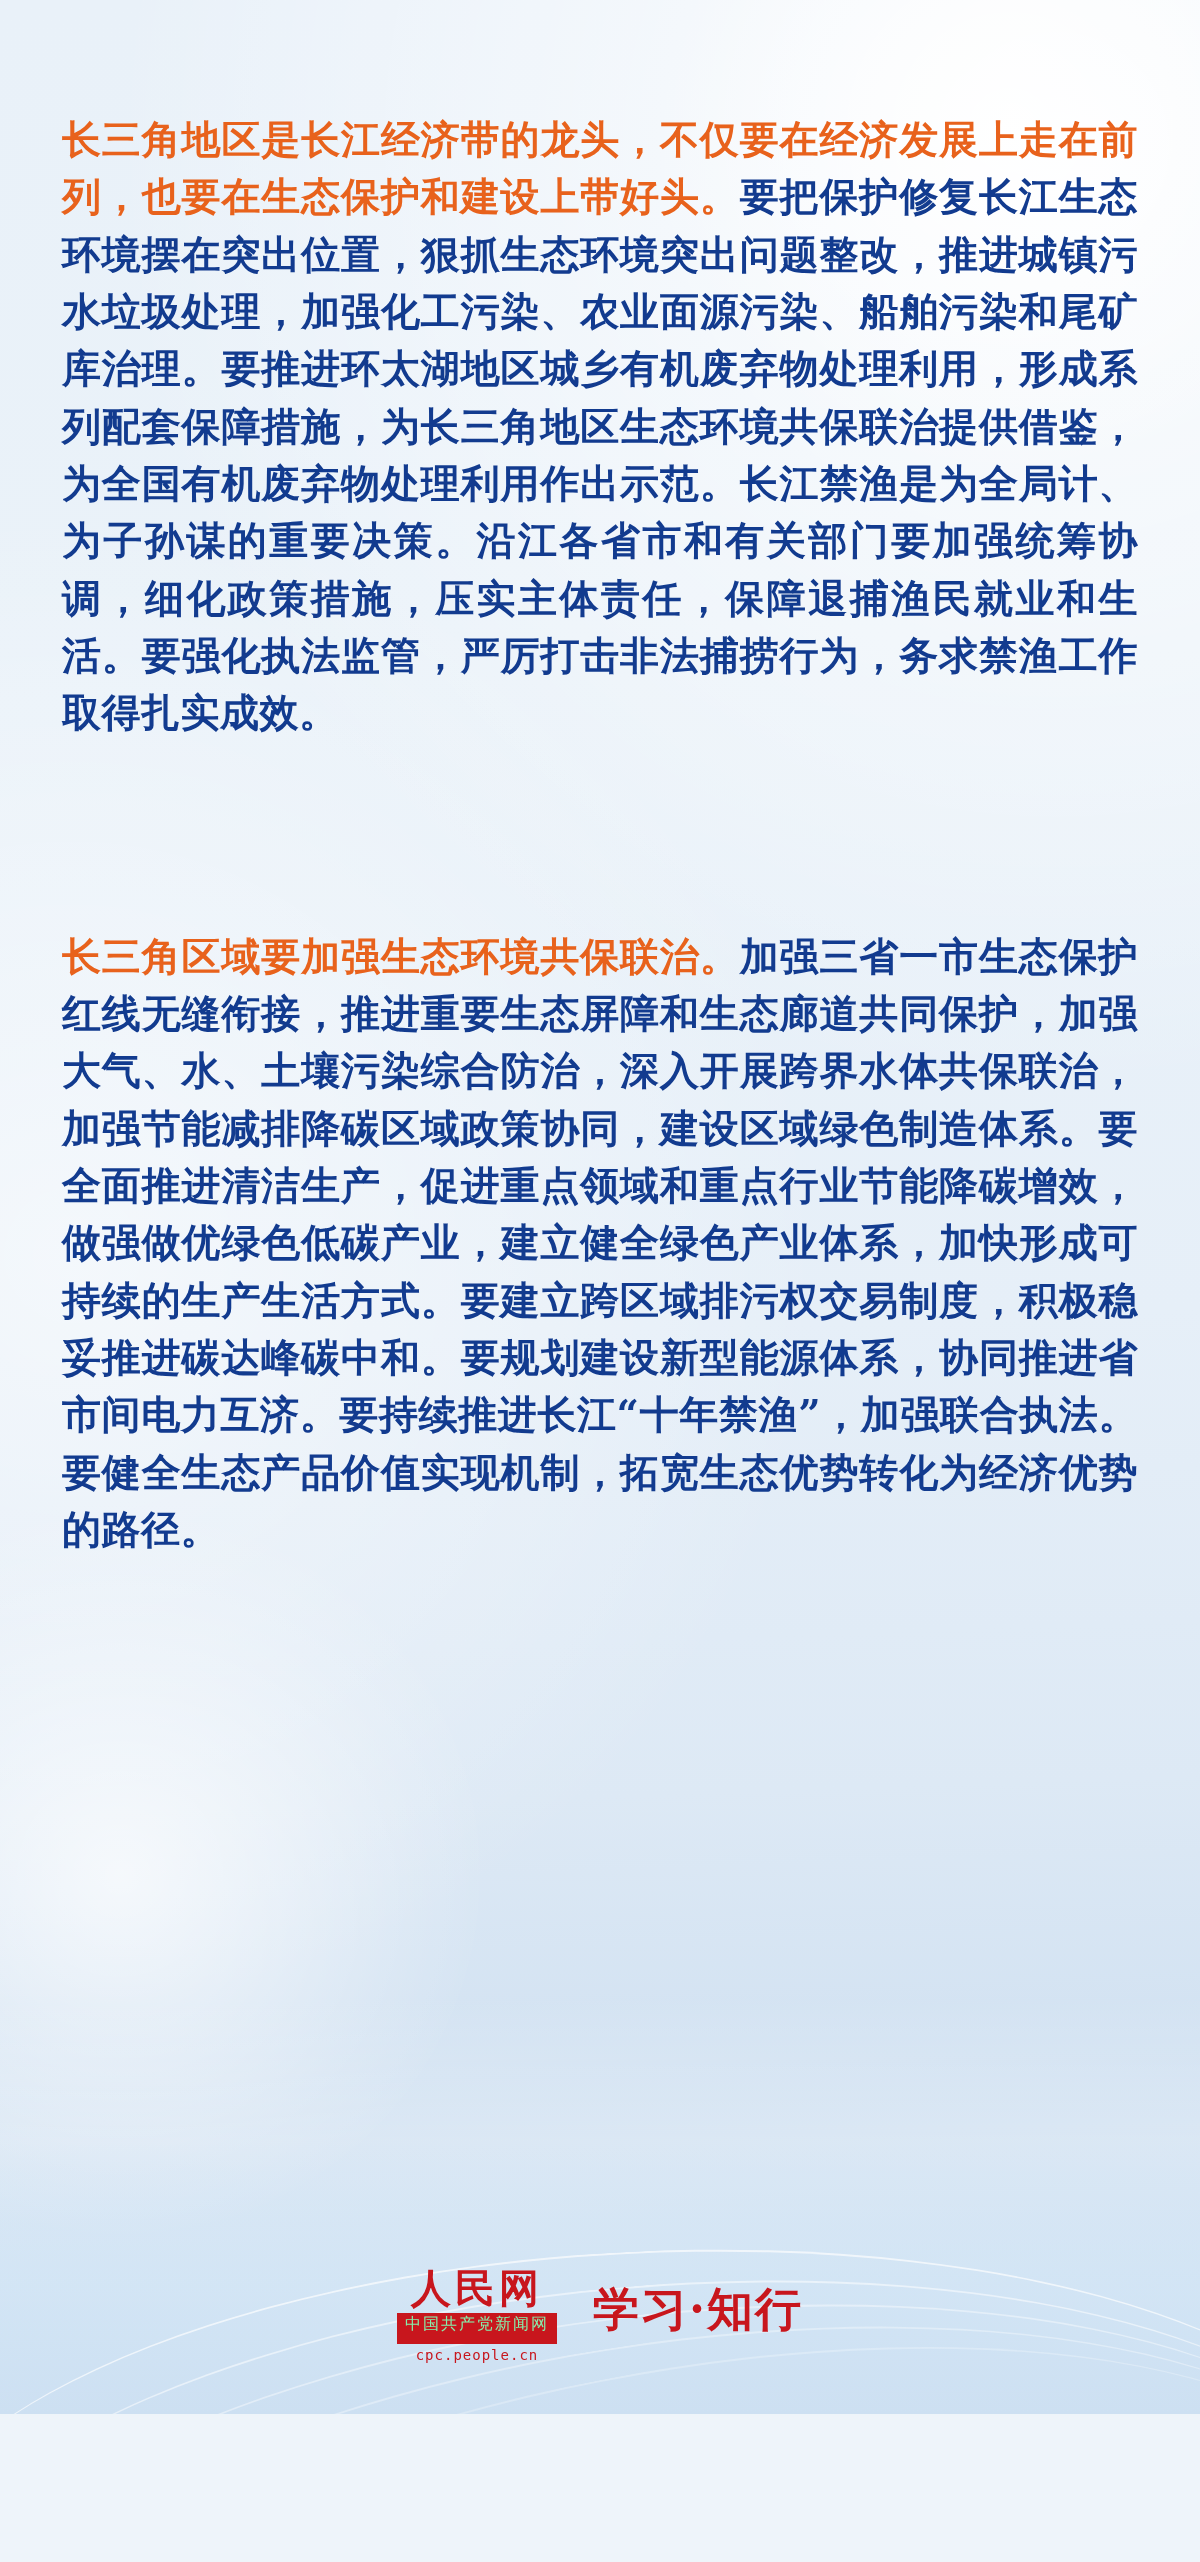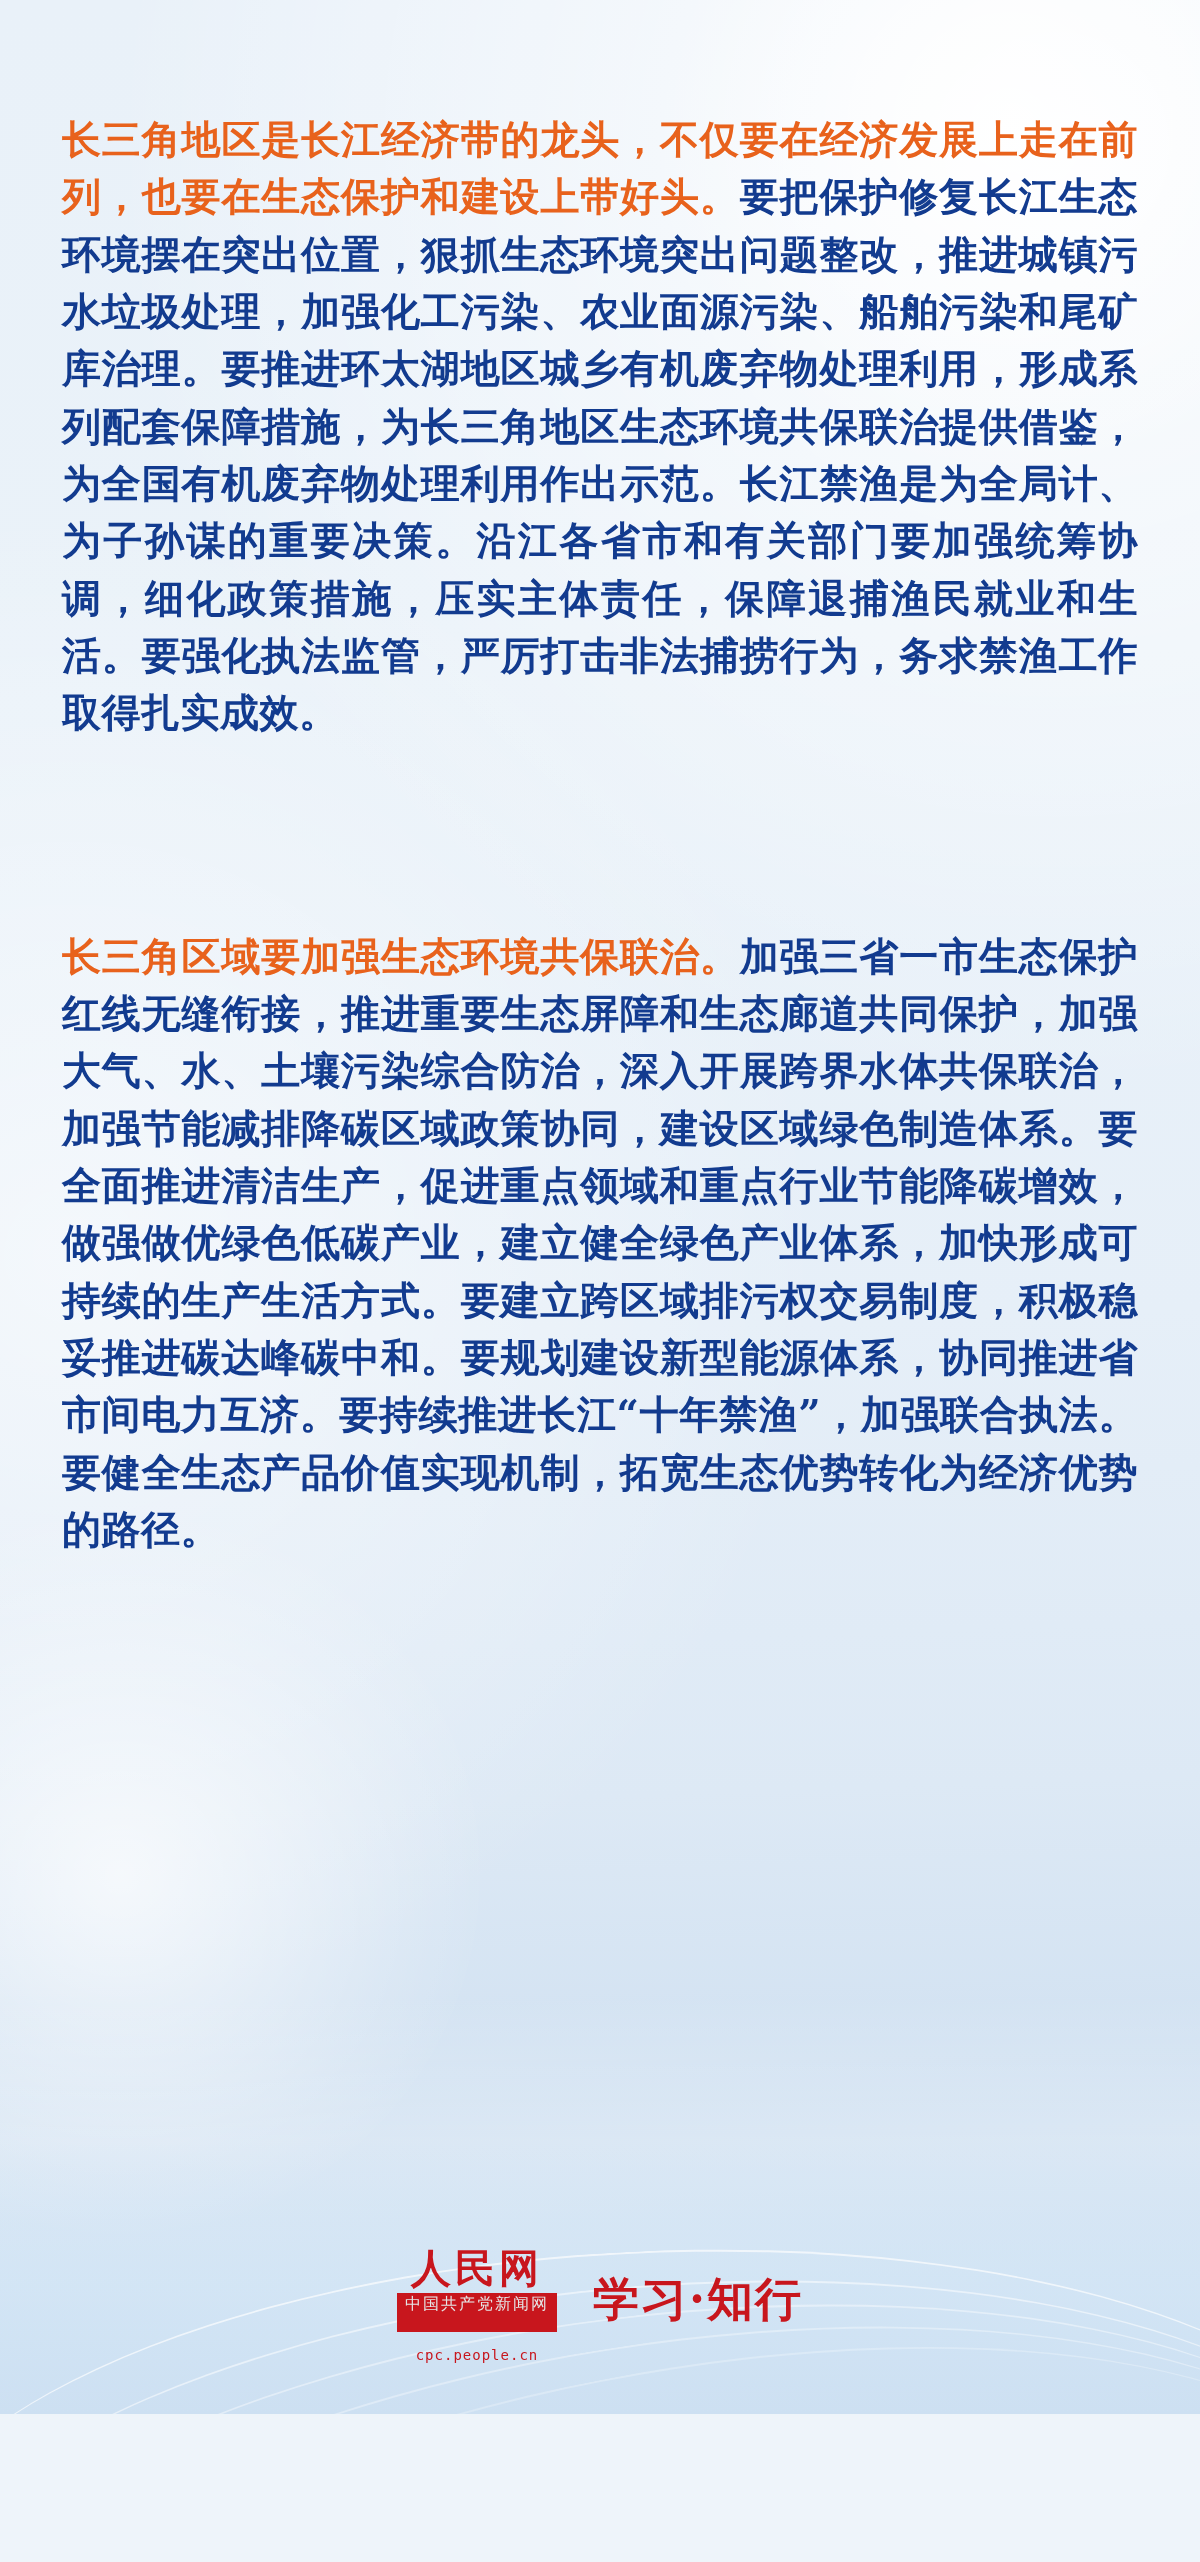--- a/index.html
+++ b/index.html
@@ -132,29 +132,29 @@
   .people-logo .cn {
     font-family: "DejaVu Serif", "Liberation Serif", serif;
     font-weight: bold;
     font-size: 40px;
     color: #c8161d;
     letter-spacing: 4px;
   }
   .people-logo .bar {
     margin-top: 5px;
     background: #c8161d;
-    color: #e5e5e5;
+    color: #86efac;
     font-family: "DejaVu Sans", "Liberation Sans", sans-serif;
     font-size: 16px;
     letter-spacing: 2px;
-    padding: 3px 8px 20px;
+    padding: 3px 8px 12px;
     white-space: nowrap;
   }
   .people-logo .url {
-    margin-top: 16px;
+    margin-top: 4px;
     font-family: "DejaVu Sans Mono", "Liberation Mono", monospace;
     font-size: 14px;
     color: #c8161d;
     letter-spacing: 1px;
   }
   .xuexi-logo {
     font-family: "DejaVu Serif", "Liberation Serif", serif;
     font-weight: bold;
     font-size: 46px;
     color: #c8161d;

